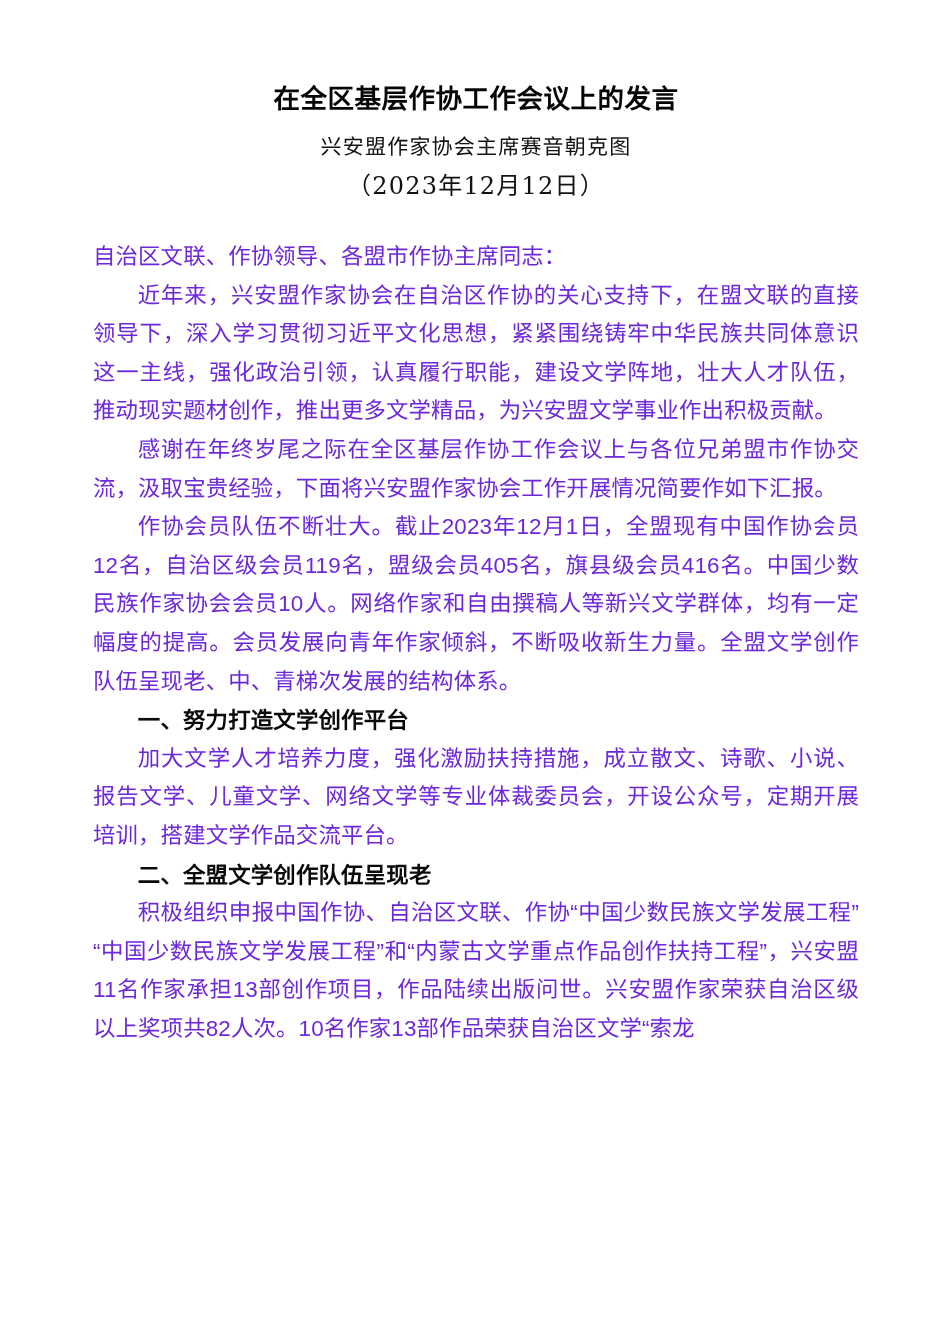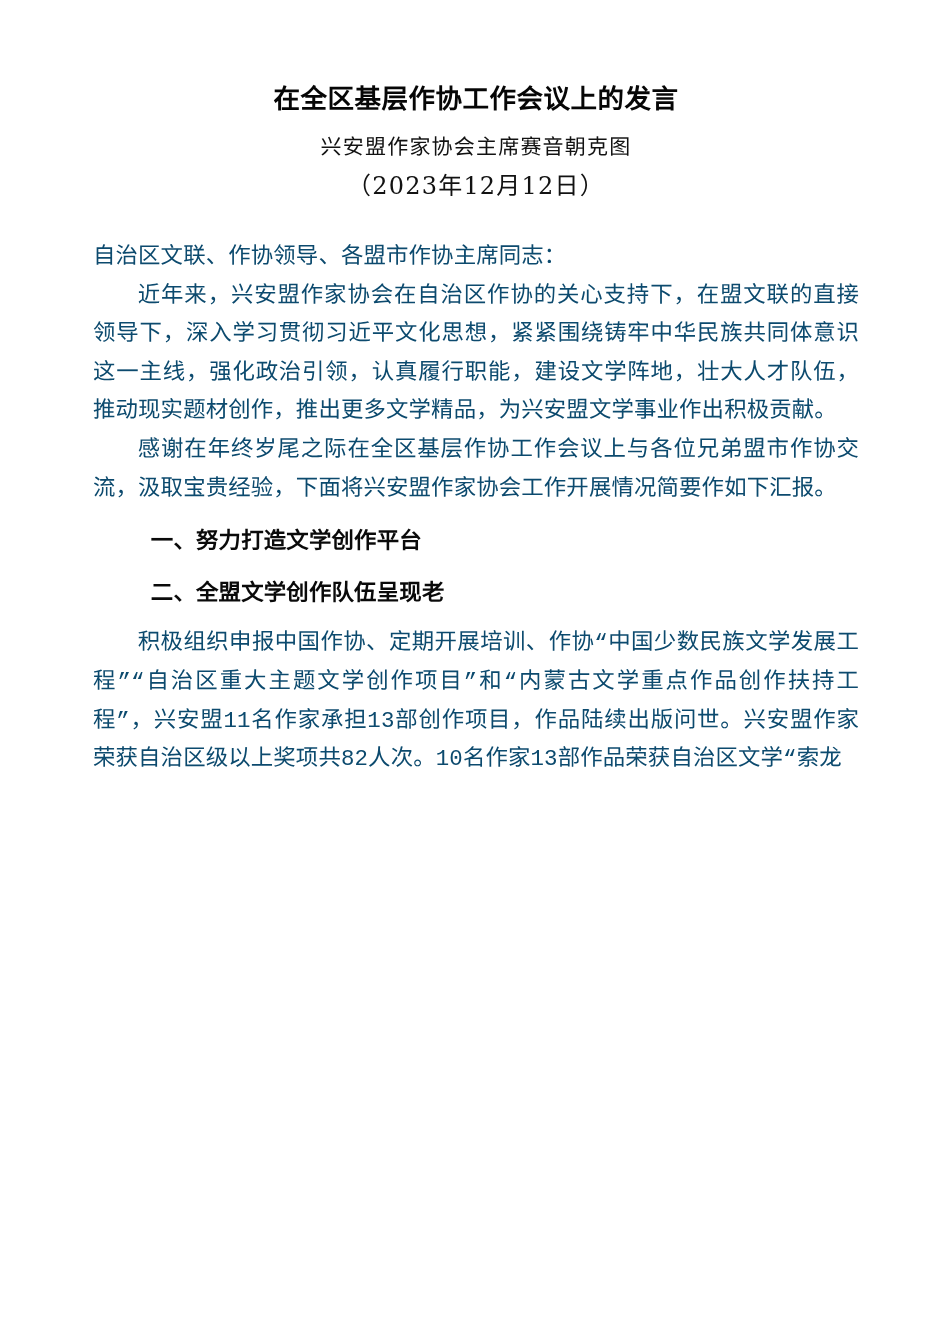--- a/index.html
+++ b/index.html
@@ -59,40 +59,40 @@
     letter-spacing: 1.2px;
     margin: 9px 0 0 0;
     color: #121212;
   }
 
   
   .body-block {
     margin-top: 37px;
   }
   p.para {
-    font-family: Liberation Mono, monospace;
+    font-family: Liberation Sans, sans-serif;
     font-size: 22.4px;
     line-height: 38.6px;
-    color: #0c4a6e;
+    color: #6d28d9;
     margin: 0;
     text-align: justify;
     text-justify: inter-ideograph;
     letter-spacing: 0.15px;
     text-indent: 2em;
   }
   p.para.salutation {
     text-indent: 0;
   }
   h2.section-heading {
     font-family: "DejaVu Sans", "Liberation Sans", sans-serif;
     font-weight: 700;
     font-size: 22.4px;
     line-height: 38.6px;
     color: #0a0a0a;
-    margin: 13px;
+    margin: 0;
     text-indent: 2em;
     letter-spacing: 0.2px;
   }
 </style>
 </head>
 <body>
 
 <div class="page">
   <div class="content">
 
@@ -103,24 +103,26 @@
     </div>
 
     <div class="body-block">
 
       <p class="para salutation">自治区文联、作协领导、各盟市作协主席同志：</p>
 
       <p class="para">近年来，兴安盟作家协会在自治区作协的关心支持下，在盟文联的直接领导下，深入学习贯彻习近平文化思想，紧紧围绕铸牢中华民族共同体意识这一主线，强化政治引领，认真履行职能，建设文学阵地，壮大人才队伍，推动现实题材创作，推出更多文学精品，为兴安盟文学事业作出积极贡献。</p>
 
       <p class="para">感谢在年终岁尾之际在全区基层作协工作会议上与各位兄弟盟市作协交流，汲取宝贵经验，下面将兴安盟作家协会工作开展情况简要作如下汇报。</p>
 
+      <p class="para">作协会员队伍不断壮大。截止2023年12月1日，全盟现有中国作协会员12名，自治区级会员119名，盟级会员405名，旗县级会员416名。中国少数民族作家协会会员10人。网络作家和自由撰稿人等新兴文学群体，均有一定幅度的提高。会员发展向青年作家倾斜，不断吸收新生力量。全盟文学创作队伍呈现老、中、青梯次发展的结构体系。</p>
 
       <h2 class="section-heading">一、努力打造文学创作平台</h2>
 
+      <p class="para">加大文学人才培养力度，强化激励扶持措施，成立散文、诗歌、小说、报告文学、儿童文学、网络文学等专业体裁委员会，开设公众号，定期开展培训，搭建文学作品交流平台。</p>
 
 
       <h2 class="section-heading">二、全盟文学创作队伍呈现老</h2>
 
-      <p class="para">积极组织申报中国作协、定期开展培训、作协“中国少数民族文学发展工程”“自治区重大主题文学创作项目”和“内蒙古文学重点作品创作扶持工程”，兴安盟11名作家承担13部创作项目，作品陆续出版问世。兴安盟作家荣获自治区级以上奖项共82人次。10名作家13部作品荣获自治区文学“索龙</p>
+      <p class="para">积极组织申报中国作协、自治区文联、作协“中国少数民族文学发展工程”“中国少数民族文学发展工程”和“内蒙古文学重点作品创作扶持工程”，兴安盟11名作家承担13部创作项目，作品陆续出版问世。兴安盟作家荣获自治区级以上奖项共82人次。10名作家13部作品荣获自治区文学“索龙</p>
 
     </div>
   </div>
 </div>
 
 </body></html>

